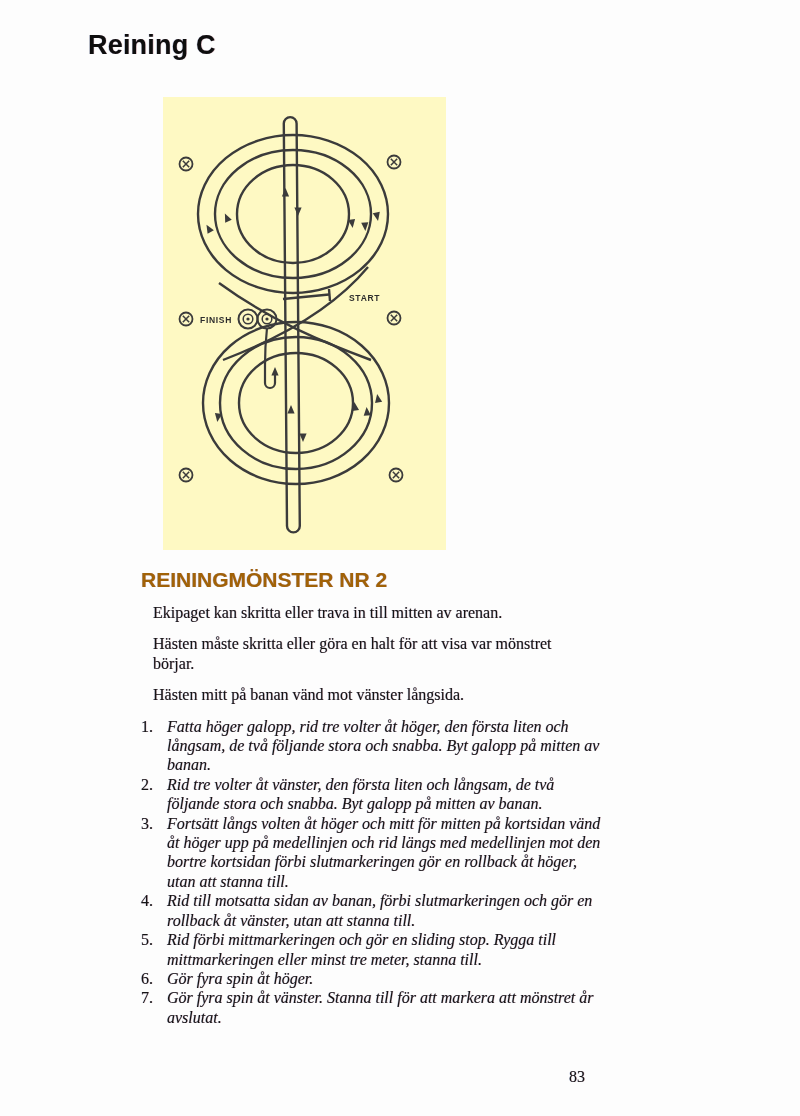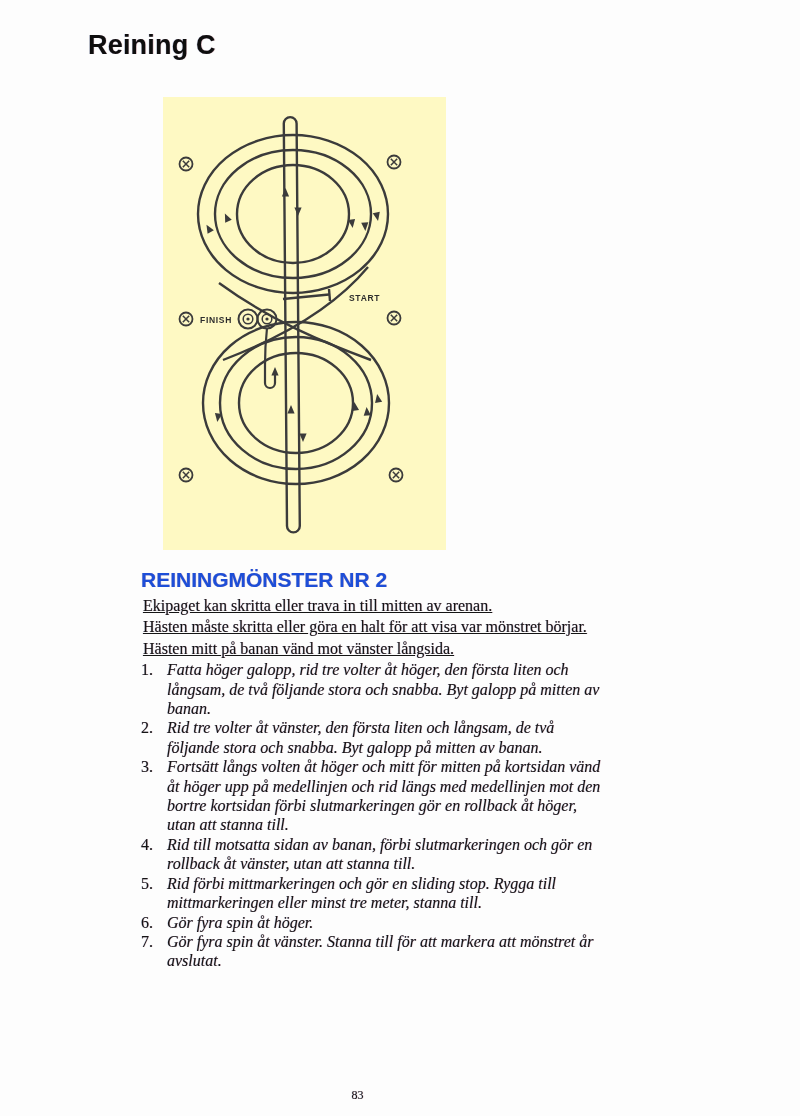--- a/index.html
+++ b/index.html
@@ -31,32 +31,31 @@
   }
   .content {
     position: absolute; left: 141px; top: 568px; width: 460px;
     font-size: 16px; line-height: 19.4px;
     text-shadow: 0.5px 0 0 rgba(150,40,70,0.30), -0.5px 0 0 rgba(40,70,150,0.26);
   }
   .section-heading {
     margin: 0 0 5px 0;
     font-family: "Liberation Sans", sans-serif;
     font-weight: 700; font-size: 21px; line-height: 23px;
-    color: #1d4ed8; letter-spacing: 0;
+    color: #a16207; letter-spacing: 0;
   }
-  .intro-line { margin: 2px; text-decoration: underline; }
+  .intro-line { margin: 12px; }
   .steps { margin: 0; }
   .step { display: flex; }
   .step-num { flex: 0 0 26px; width: 26px; }
   .step-text { flex: 1; font-style: italic; }
   .page-number {
     position: absolute; left: 130px; top: 1068px; width: 455px;
-    text-align: center; font-size: 12px; color: #151515;
+    text-align: right; font-size: 16px; color: #151515;
     text-shadow: 0.5px 0 0 rgba(150,40,70,0.30), -0.5px 0 0 rgba(40,70,150,0.26);
-    margin-top: 20px;
   }
 </style>
 </head>
 <body>
 
 <div class="page">
 
   <h1 class="doc-title">Reining C</h1>
 
   <div class="diagram">

